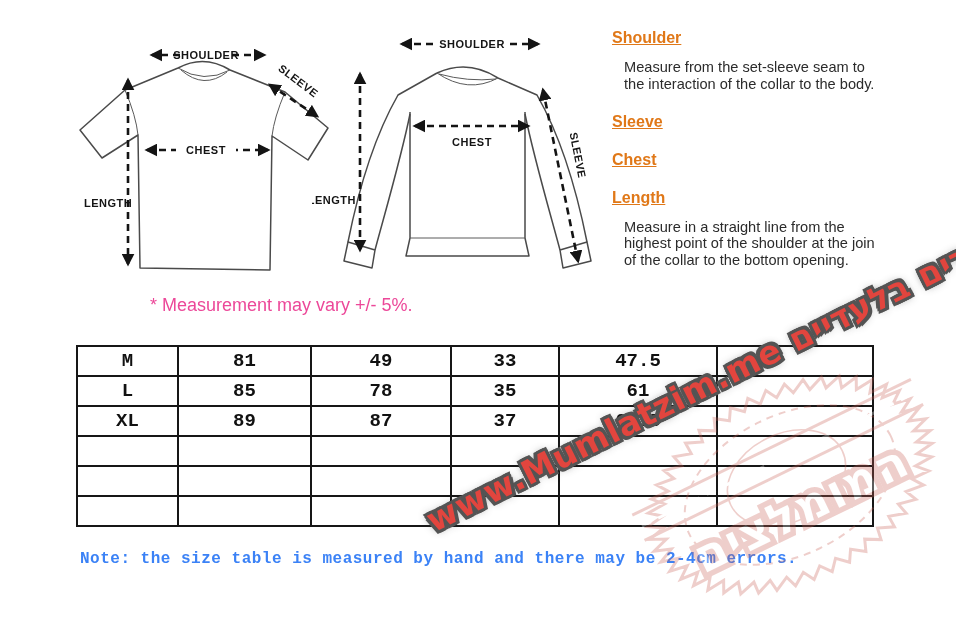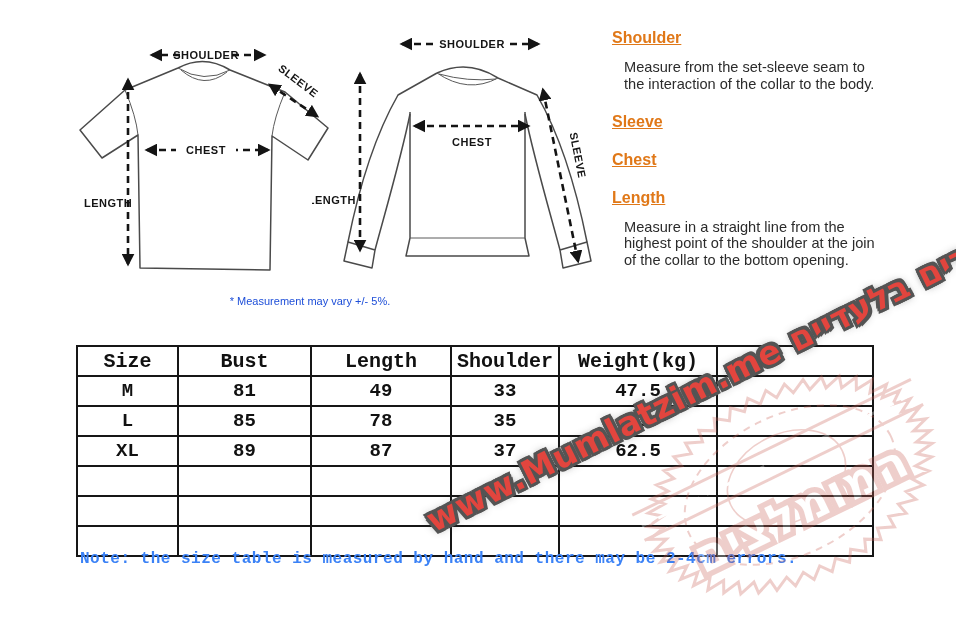--- a/index.html
+++ b/index.html
@@ -7,21 +7,21 @@
        font-family:"Liberation Sans",sans-serif;}
   .abs{position:absolute;}
 
   
   svg text.diag{font-family:"Liberation Sans",sans-serif;font-weight:bold;font-size:11px;fill:#141414;letter-spacing:.5px;}
   .garment{fill:none;stroke:#4a4a4a;stroke-width:1.5;stroke-linejoin:round;}
   .thin{fill:none;stroke:#5a5a5a;stroke-width:1;}
   .dash{fill:none;stroke:#141414;stroke-width:2.6;stroke-dasharray:7 5;}
 
   
-  .measure-note{left:150px;top:295px;width:320px;text-align:center;font-size:11px;color:#1d4ed8;}
+  .measure-note{left:150px;top:295px;width:320px;text-align:left;font-size:18px;color:#ec4899;}
 
   
   .defs{left:612px;top:29px;width:276px;}
   .def-block{margin:0 0 20px 0;}
   .def-term{font-size:16px;font-weight:bold;color:#e07818;text-decoration:underline;margin:0 0 4px 0;}
   .def-text{font-size:14.6px;line-height:16.8px;color:#2b2b2b;margin:12px;}
 
   
   .size-table{left:76px;top:345px;border-collapse:collapse;table-layout:fixed;width:796px;
       font-family:"Liberation Mono",monospace;font-weight:bold;color:#111;}
@@ -134,28 +134,20 @@
 <table class="abs size-table">
   <colgroup>
     <col style="width:101px">
       <col style="width:133px">
       <col style="width:140px">
     <col style="width:108px">
       <col style="width:158px">
       <col style="width:156px">
   </colgroup>
   <tbody>
-      <tr>
-    <th>Size</th>
-    <th>Bust</th>
-    <th>Length</th>
-    <th>Shoulder</th>
-    <th>Weight(kg)</th>
-    <th></th>
-  </tr>
   <tr>
     <td>M</td>
     <td>81</td>
     <td>49</td>
     <td>33</td>
     <td>47.5</td>
     <td></td>
   </tr>
   <tr>
     <td>L</td>

